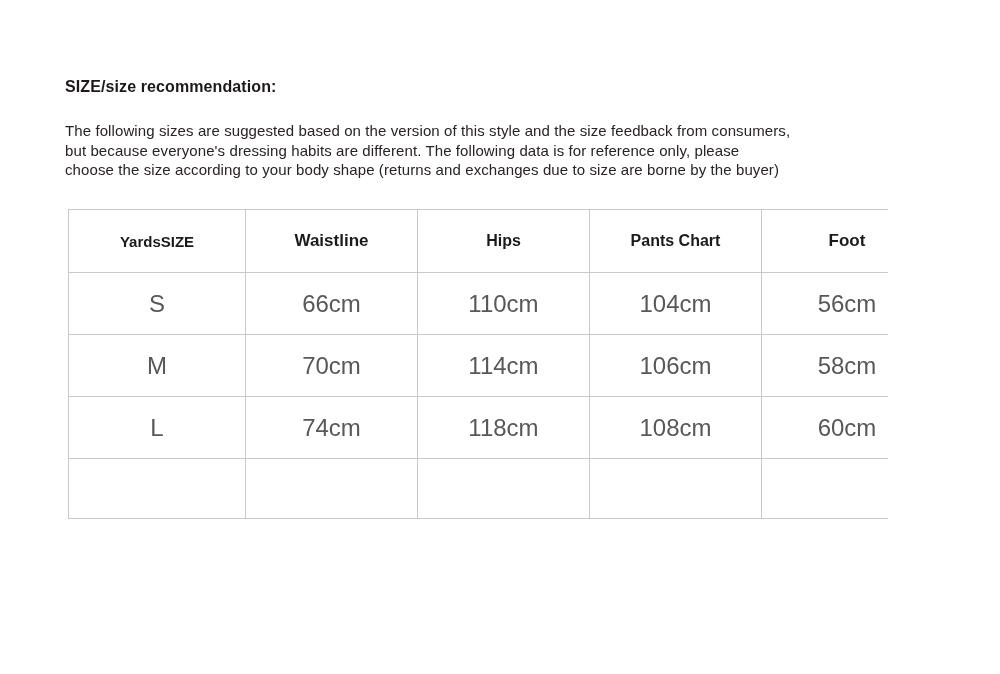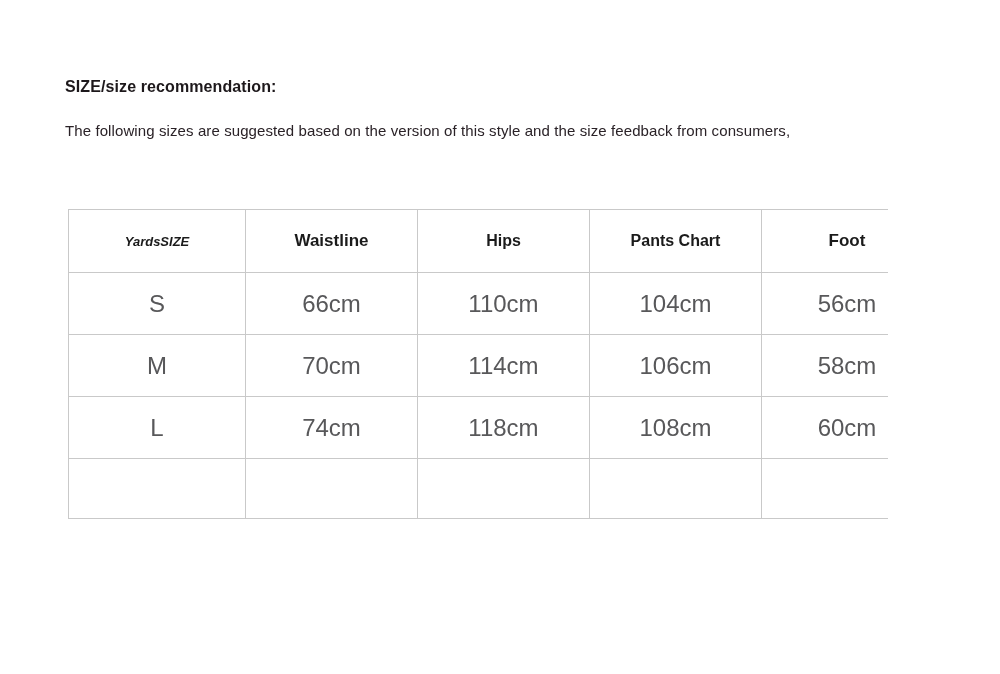--- a/index.html
+++ b/index.html
@@ -35,38 +35,40 @@
     background:#ffffff;
   }
   table.size-table th, table.size-table td{
     border:1px solid #c9c9c9;
     text-align:center;vertical-align:middle;
     padding:0;
   }
   table.size-table th{
     color:#1b1b1b;font-weight:bold;height:62px;
   }
-  th.h-sm{font-size:13px;font-style:italic;}
+  th.h-sm{font-size:15px;}
   th.h-md{font-size:16px;}
   th.h-lg{font-size:17px;}
   table.size-table td{
     color:#58585a;font-size:24px;font-weight:400;height:61px;
     font-family:"Liberation Sans", sans-serif;
   }
   tr.empty-row td{height:59px;}
 </style>
 </head>
 <body>
 
 <div class="page">
 
   <div class="section-title">SIZE/size recommendation:</div>
 
   <div class="disclaimer">
     <div>The following sizes are suggested based on the version of this style and the size feedback from consumers,</div>
+    <div>but because everyone's dressing habits are different. The following data is for reference only, please</div>
+    <div>choose the size according to your body shape (returns and exchanges due to size are borne by the buyer)</div>
   </div>
 
   <div class="chart-section">
 
 
     <table class="size-table">
       <colgroup>
         <col style="width:177px">
         <col style="width:172px">
         <col style="width:172px">

